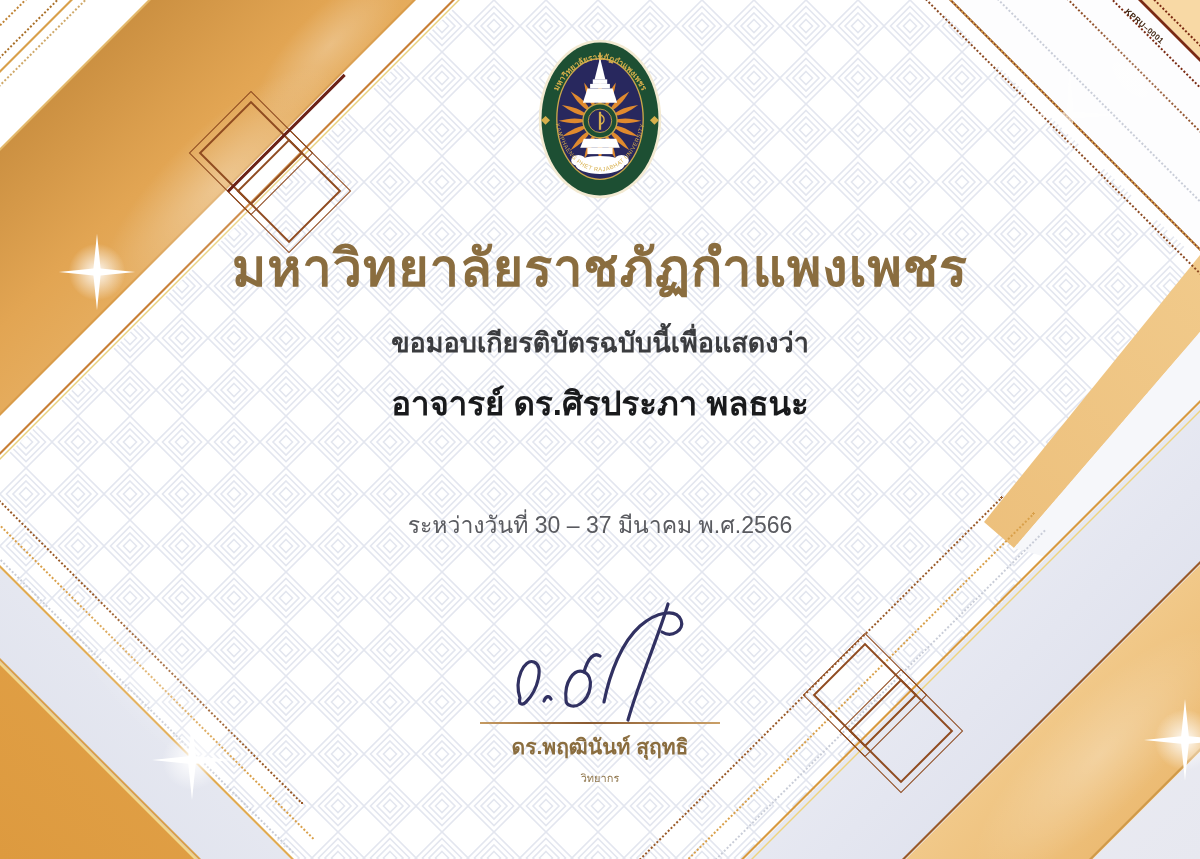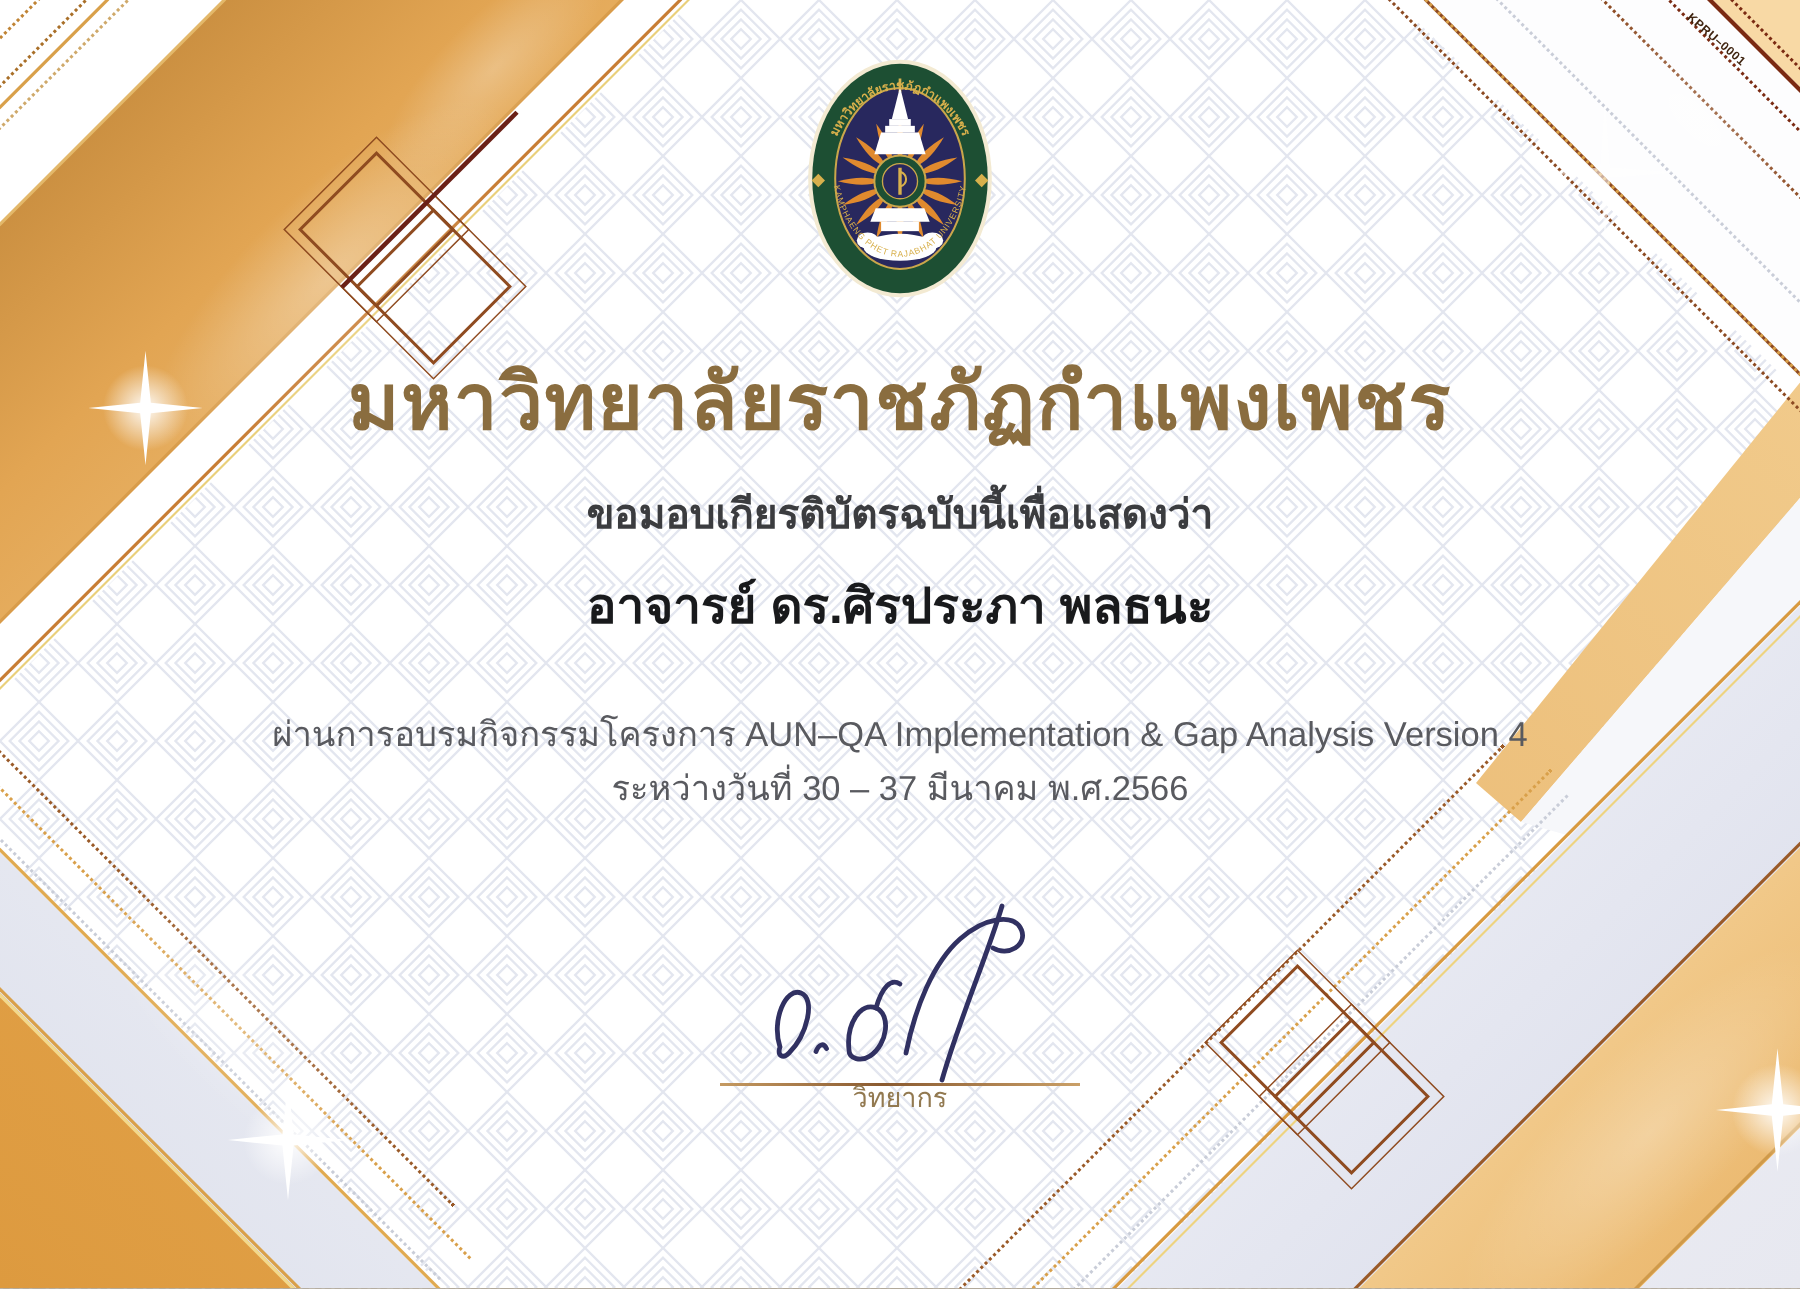--- a/index.html
+++ b/index.html
@@ -70,21 +70,21 @@
   .logo{position:absolute;left:50%;top:36px;transform:translateX(-50%);}
   .title{top:226px;font-size:52px;font-weight:bold;color:#8a6d3f;letter-spacing:1px;}
   .subtitle{top:321px;font-size:27px;font-weight:bold;color:#3b3c3f;}
   .recipient{top:377px;font-size:33px;font-weight:bold;color:#191a1c;}
   .bodyline{font-size:23px;color:#595a5f;}
   .b1{top:471px;} .b2{top:507px;} .b3{top:543px;}
   .sig-svg{position:absolute;left:498px;top:598px;}
   .sig-line{position:absolute;left:480px;top:722px;width:240px;height:2px;
             background:linear-gradient(90deg,#c59a62,#8a5a30 45%,#caa068);}
   .signer{top:730px;font-size:21px;font-weight:bold;color:#8a6d3f;}
-  .role{top:717px;font-size:18px;color:#927950;}
+  .role{top:769px;font-size:11px;color:#927950;}
 </style>
 </head>
 <body>
 
 <div class="stage">
 
   <svg class="bg-pattern" width="1200" height="859">
     <defs>
       <pattern id="chev" width="52" height="52" patternUnits="userSpaceOnUse">
         <g fill="none" stroke="#e3e6ef" stroke-width="1.6">
@@ -247,29 +247,29 @@
         <textPath href="#arcTop" xlink:href="#arcTop" startOffset="50%" text-anchor="middle">มหาวิทยาลัยราชภัฏกำแพงเพชร</textPath>
       </text>
       <text font-size="6.4" fill="#d8b04c" letter-spacing="0.6">
         <textPath href="#arcBot" xlink:href="#arcBot" startOffset="50%" text-anchor="middle">KAMPHAENG PHET RAJABHAT UNIVERSITY</textPath>
       </text>
     </svg>
 
     <h1 class="abs title">มหาวิทยาลัยราชภัฏกำแพงเพชร</h1>
     <p class="abs subtitle">ขอมอบเกียรติบัตรฉบับนี้เพื่อแสดงว่า</p>
     <p class="abs recipient">อาจารย์ ดร.ศิรประภา พลธนะ</p>
-    <p class="abs bodyline b1">ผ่านการอบรมกิจกรรมโครงการ AUN–QA Implementation &amp; Gap Analysis Version 4</p>
     <p class="abs bodyline b2">ระหว่างวันที่ 30 – 37 มีนาคม พ.ศ.2566</p>
 
     <svg class="sig-svg" width="230" height="135" viewBox="0 0 230 135">
       <g fill="none" stroke="#26265a" stroke-width="3.2" stroke-linecap="round" opacity=".95">
         <path d="M22,100 C16,82 26,60 36,64 C46,68 40,92 28,104 C24,108 20,106 22,100"></path>
         <path d="M46,103 c2,-5 5,-6 7,-2"></path>
         <path d="M68,102 C66,84 76,70 86,74 C96,78 94,98 82,106 C76,110 68,108 68,102"></path>
         <path d="M86,74 C90,60 96,54 102,58"></path>
         <path d="M106,104 C112,74 124,44 142,28 C158,14 178,10 183,22 C187,32 174,40 164,34"></path>
         <path d="M170,6 C160,40 142,80 130,122"></path>
       </g>
     </svg>
     <div class="sig-line"></div>
+    <p class="abs signer">ดร.พฤฒินันท์ สุฤทธิ</p>
     <p class="abs role">วิทยากร</p>
   </div>
 </div>
 
 </body></html>

